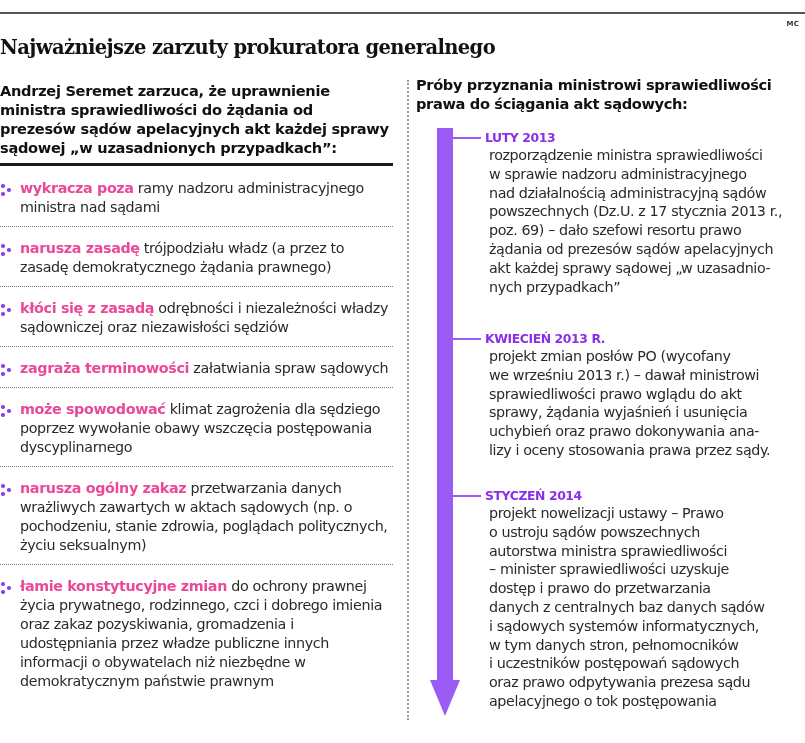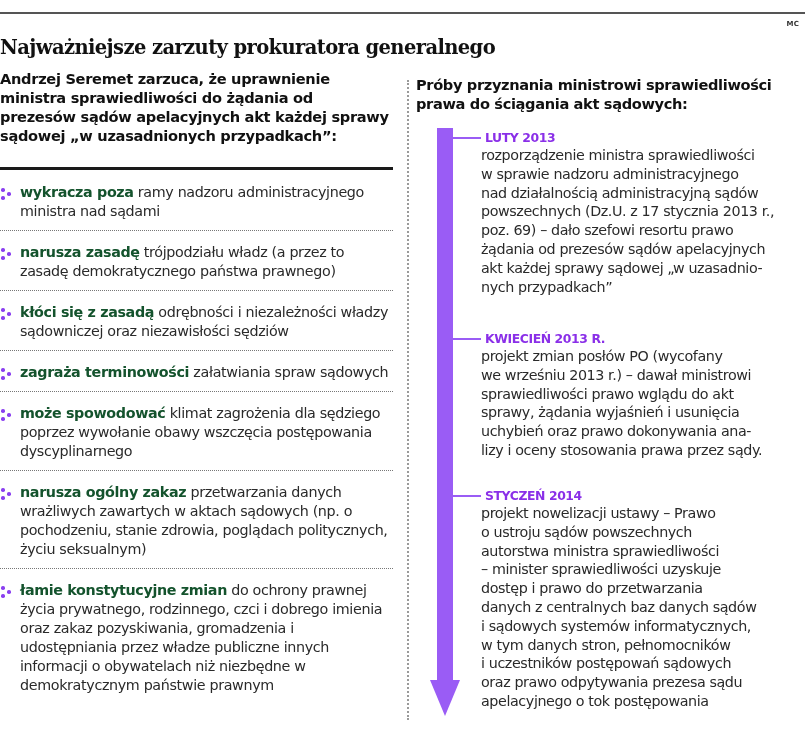--- a/index.html
+++ b/index.html
@@ -5,47 +5,47 @@
     * { box-sizing: border-box; margin: 0; padding: 0; }
     html, body { width: 805px; height: 743px; background: #ffffff; overflow: hidden; }
     body { position: relative; font-family: "DejaVu Sans", sans-serif; color: #1a1a1a; }
 
     .top-rule { position: absolute; left: 0; top: 12px; width: 805px; height: 2px; background: #555; }
     .credit { position: absolute; right: 6px; top: 20px; font-size: 7px; font-weight: bold; color: #333; letter-spacing: 0.2px; }
     .page-title { position: absolute; left: 0; top: 36px; font-family: "DejaVu Serif", serif; font-weight: bold; font-size: 19.5px; letter-spacing: -0.6px; color: #111; white-space: nowrap; }
 
     
     .left-col { position: absolute; left: 0; top: 69px; width: 393px; }
-    .left-intro { font-weight: bold; font-size: 14.6px; line-height: 19px; letter-spacing: -0.3px; color: #111; padding-bottom: 22px; }
+    .left-intro { font-weight: bold; font-size: 14.6px; line-height: 19px; letter-spacing: -0.3px; color: #111; padding-bottom: 6px; margin-top: 12px; }
     .left-intro-rule { height: 3px; background: #1a1a1a; margin-bottom: 8px; }
     .charge-list { list-style: none; }
     .charge-item { position: relative; padding-left: 20px; font-size: 14.3px; line-height: 19px; letter-spacing: -0.35px; color: #2a2a2a; padding-top: 5px; padding-bottom: 9px; border-bottom: 1px dotted #777; margin-bottom: 7px; }
     .charge-item:last-child { border-bottom: none; }
-    .charge-item b { color: #14532d; }
+    .charge-item b { color: #ec4899; }
     .bullet { position: absolute; left: 1px; top: 10px; width: 12px; height: 12px; }
     .bullet i { position: absolute; width: 3.5px; height: 3.5px; border-radius: 50%; background: #8a3ff0; }
     .bullet i:nth-child(1) { left: 0; top: 0; }
     .bullet i:nth-child(2) { left: 6px; top: 4px; }
     .bullet i:nth-child(3) { left: 0; top: 8px; }
 
     
     .col-divider { position: absolute; left: 407px; top: 80px; width: 0; height: 640px; border-left: 2px dotted #9a9a9a; }
 
     
     .right-col { position: absolute; left: 416px; top: 75px; width: 377px; }
     .right-heading { font-weight: bold; font-size: 14.6px; line-height: 19px; letter-spacing: -0.35px; color: #111; }
 
     .timeline-arrow { position: absolute; left: 430px; top: 128px; width: 30px; height: 594px; }
     .arrow-shaft { position: absolute; left: 7px; top: 0; width: 16px; height: 555px; background: #9a5cf5; }
     .arrow-head { position: absolute; left: 0; top: 552px; width: 0; height: 0; border-left: 15px solid transparent; border-right: 15px solid transparent; border-top: 36px solid #9a5cf5; }
 
     .tl-entry { position: absolute; left: 453px; width: 352px; }
     .tl-connector { position: absolute; left: 0; top: 8px; width: 28px; height: 2px; background: #9a5cf5; }
     .tl-date { margin-left: 32px; font-weight: bold; font-size: 12.4px; line-height: 17px; color: #8a2fe8; letter-spacing: -0.4px; }
-    .tl-text { margin-left: 28px; font-size: 14.3px; line-height: 18.8px; letter-spacing: -0.4px; color: #2a2a2a; white-space: pre-line; }
+    .tl-text { margin-left: 36px; font-size: 14.3px; line-height: 18.8px; letter-spacing: -0.4px; color: #2a2a2a; white-space: pre-line; }
   </style>
 </head>
 <body>
 
 <div class="top-rule"></div>
 <div class="credit">MC</div>
 <h1 class="page-title">Najważniejsze zarzuty prokuratora generalnego</h1>
 
 <section class="left-col">
   <p class="left-intro">Andrzej Seremet zarzuca, że uprawnienie ministra sprawiedliwości do żądania od prezesów sądów apelacyjnych akt każdej sprawy sądowej „w uzasadnionych przypadkach”:</p>
@@ -58,21 +58,21 @@
           <i></i>
         </span>
       <b>wykracza poza</b><span> ramy nadzoru administracyjnego ministra nad sądami</span>
     </li>
     <li class="charge-item">
       <span class="bullet">
           <i></i>
           <i></i>
           <i></i>
         </span>
-      <b>narusza zasadę</b><span> trójpodziału władz (a przez to zasadę demokratycznego państwa prawnego)</span>
+      <b>narusza zasadę</b><span> trójpodziału władz (a przez to zasadę demokratycznego żądania prawnego)</span>
     </li>
     <li class="charge-item">
       <span class="bullet">
           <i></i>
           <i></i>
           <i></i>
         </span>
       <b>kłóci się z zasadą</b><span> odrębności i niezależności władzy sądowniczej oraz niezawisłości sędziów</span>
     </li>
     <li class="charge-item">

